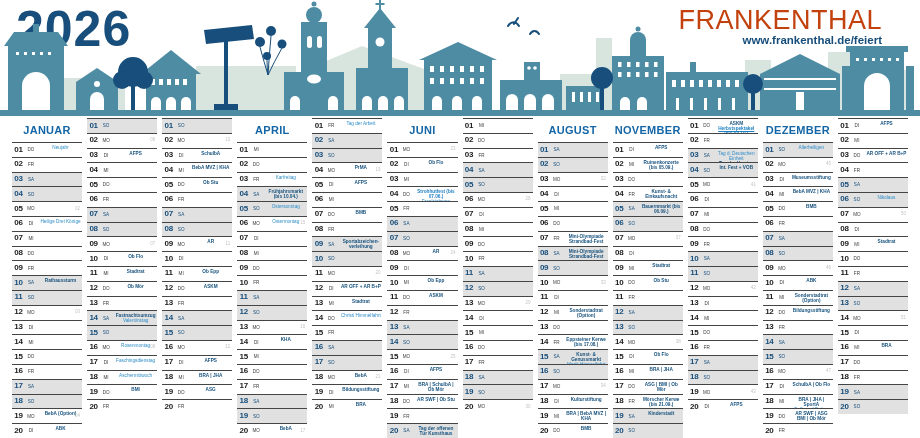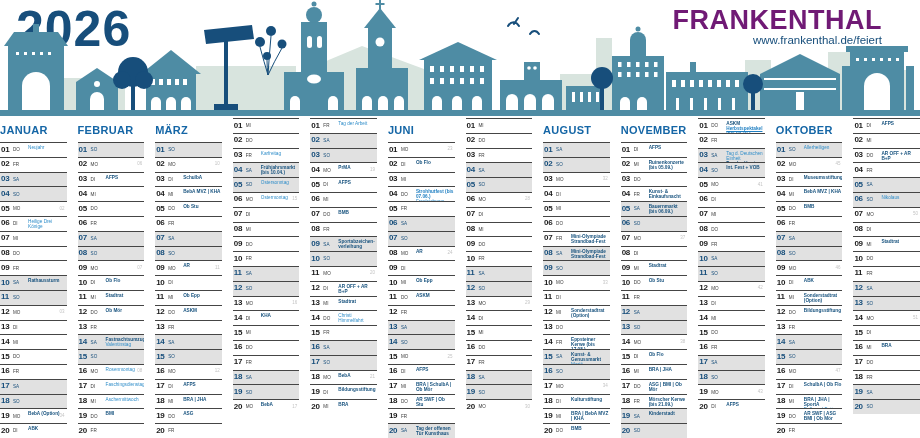--- a/index.html
+++ b/index.html
@@ -2,27 +2,27 @@
 <html><head>
 <meta charset="utf-8">
 <style>
   html,body{margin:0;padding:0}
   body{width:920px;height:438px;position:relative;overflow:hidden;background:#fff;
        font-family:"Liberation Sans",sans-serif;}
   
   .header{position:absolute;top:0;left:0;width:908px;height:118px;}
   .year{position:absolute;top:0px;left:16px;font-size:50px;font-weight:bold;color:#174e7b;letter-spacing:1px;}
   .brand{position:absolute;top:6px;right:26px;text-align:right;}
-  .brand-title{font-size:27px;font-weight:bold;color:#701a75;letter-spacing:0.5px;line-height:28px;}
-  .brand-url{font-size:11.5px;font-weight:normal;color:#174e7b;}
+  .brand-title{font-size:27px;font-weight:normal;color:#c2410c;letter-spacing:0.5px;line-height:28px;}
+  .brand-url{font-size:11.5px;font-weight:bold;color:#174e7b;}
   .skyline{position:absolute;bottom:0;left:0;}
   
   .calendar{position:absolute;top:118px;left:0;width:920px;height:320px;
-            display:grid;grid-template-columns:repeat(12,1fr);column-gap:11px;
-            padding:0 0;box-sizing:border-box;}
+            display:grid;grid-template-columns:repeat(12,1fr);column-gap:5px;
+            padding:0 12px;box-sizing:border-box;text-align:center;}
   .month-col{display:flex;flex-direction:column;min-width:0;}
   .month-name{height:24px;box-sizing:border-box;padding-top:6px;font-size:11px;
               font-weight:bold;color:#1566a6;letter-spacing:0.3px;white-space:nowrap;}
   .day-row{height:14.8px;box-sizing:border-box;border-top:1px solid #454545;
            position:relative;display:flex;padding:1.5px 1px 0 1px;overflow:hidden;}
   .weekend{background:#e1e1e1;}
   .day-num{font-size:8px;font-weight:bold;color:#1b1b1b;width:11px;flex:none;letter-spacing:-0.3px;}
   .day-wd{font-size:4.6px;color:#3c3c3c;margin-left:1px;margin-top:2.8px;width:12px;flex:none;}
   .weekend .day-num,.weekend .day-wd{color:#174e7b;}
   .evs{flex:1;min-width:0;display:flex;flex-direction:column;margin-left:3px;padding-top:0.6px;}
@@ -349,21 +349,20 @@
       </div>
       <div class="day-row">
         <div class="day-num">20</div>
         <div class="day-wd">DI</div>
         <div class="evs">
           <div class="ev ev-b">ABK</div>
         </div>
       </div>
     </div>
     <div class="month-col">
-      <div class="month-name">FEBRUAR</div>
       <div class="day-row weekend">
         <div class="day-num">01</div>
         <div class="day-wd">SO</div>
         <div class="evs"></div>
       </div>
       <div class="day-row">
         <div class="day-num">02</div>
         <div class="day-wd">MO</div>
         <div class="evs"></div>
         <div class="kw">06</div>
@@ -474,21 +473,20 @@
           <div class="ev ev-b">BMI</div>
         </div>
       </div>
       <div class="day-row">
         <div class="day-num">20</div>
         <div class="day-wd">FR</div>
         <div class="evs"></div>
       </div>
     </div>
     <div class="month-col">
-      <div class="month-name">MÄRZ</div>
       <div class="day-row weekend">
         <div class="day-num">01</div>
         <div class="day-wd">SO</div>
         <div class="evs"></div>
       </div>
       <div class="day-row">
         <div class="day-num">02</div>
         <div class="day-wd">MO</div>
         <div class="evs"></div>
         <div class="kw">10</div>
@@ -598,20 +596,21 @@
           <div class="ev ev-b">ASG</div>
         </div>
       </div>
       <div class="day-row">
         <div class="day-num">20</div>
         <div class="day-wd">FR</div>
         <div class="evs"></div>
       </div>
     </div>
     <div class="month-col">
+      <div class="month-name">APRIL</div>
       <div class="day-row">
         <div class="day-num">01</div>
         <div class="day-wd">MI</div>
         <div class="evs"></div>
       </div>
       <div class="day-row">
         <div class="day-num">02</div>
         <div class="day-wd">DO</div>
         <div class="evs"></div>
       </div>
@@ -1437,21 +1436,21 @@
       </div>
       <div class="day-row">
         <div class="day-num">20</div>
         <div class="day-wd">DI</div>
         <div class="evs">
           <div class="ev ev-b">AFPS</div>
         </div>
       </div>
     </div>
     <div class="month-col">
-      <div class="month-name">OKTOBER</div>
+      <div class="month-name">DEZEMBER</div>
       <div class="day-row weekend">
         <div class="day-num">01</div>
         <div class="day-wd">SO</div>
         <div class="evs">
           <div class="ev ev-h">Allerheiligen</div>
         </div>
       </div>
       <div class="day-row">
         <div class="day-num">02</div>
         <div class="day-wd">MO</div>

